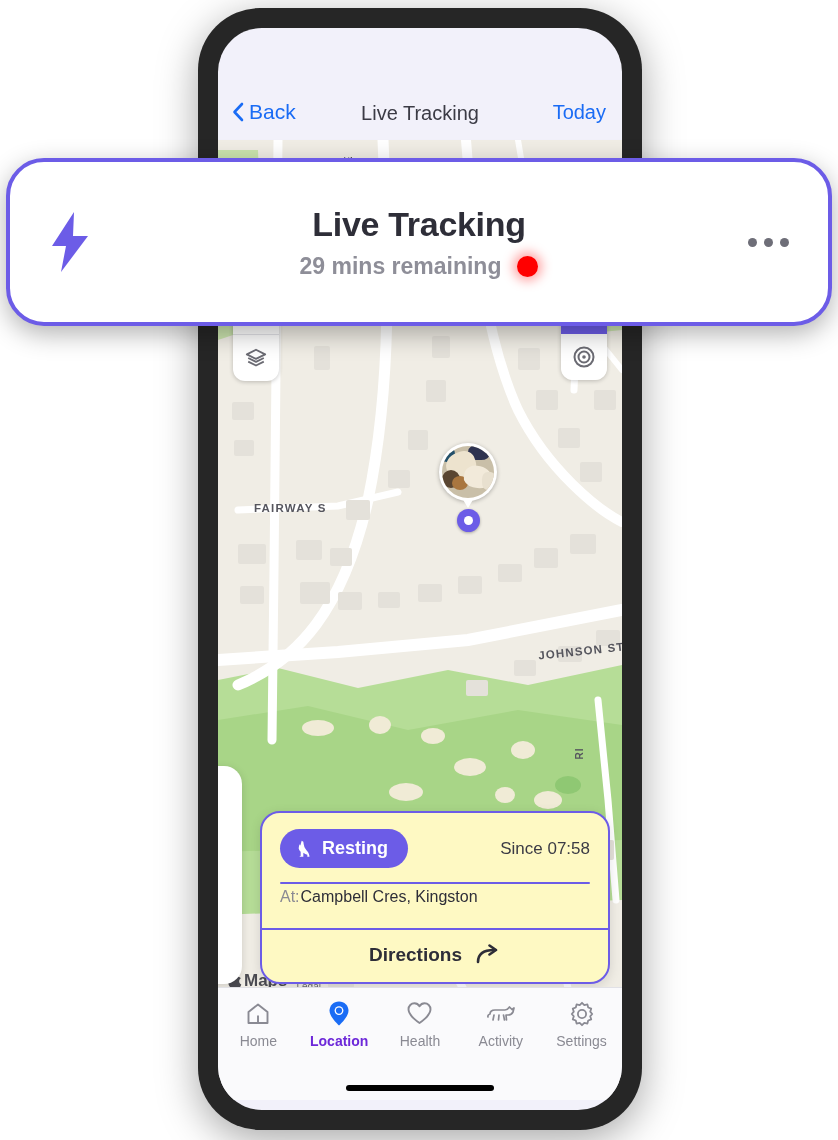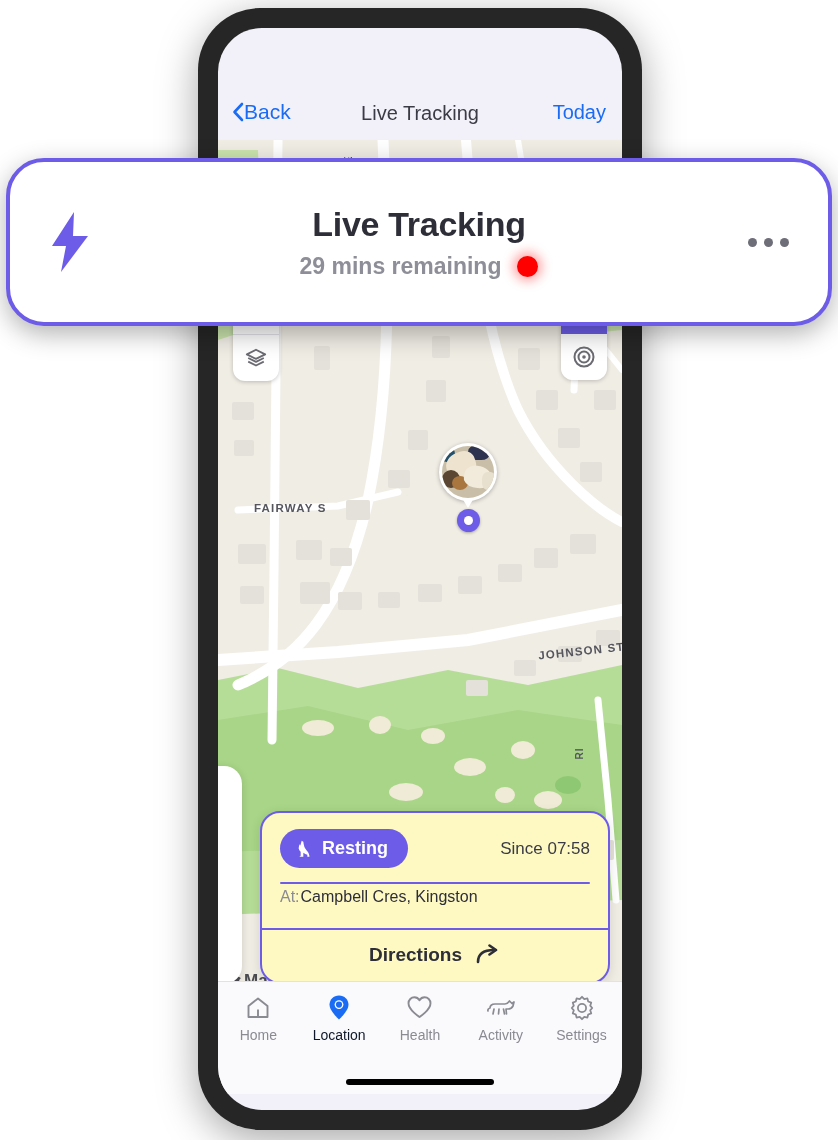--- a/index.html
+++ b/index.html
@@ -93,21 +93,21 @@
     position: absolute;
     left: 0; top: 62px;
     width: 404px;
     height: 50px;
     background: #F2F1FA;
     z-index: 5;
   }
   .nav-back {
     position: absolute;
     left: 14px; top: 10px;
-    display: flex; align-items: center; 
+    display: flex; align-items: center; gap: 5px;
     color: #1A6CF5;
     font-size: 21px;
   }
   .nav-title {
     position: absolute;
     left: 0; right: 0; top: 12px;
     text-align: center;
     font-size: 20px;
     color: #3B3B45;
   }
@@ -300,37 +300,37 @@
   .sc-divider { height: 1.6px; background: #6C5CE7; }
   .sc-bottom {
     display: flex; align-items: center; justify-content: center; gap: 13px;
     padding: 14px 0 16px 0;
   }
   .sc-directions { font-size: 19px; font-weight: bold; color: #2E2E38; }
 
   
   .tab-bar {
     position: absolute;
-    left: 0; bottom: 16px;
+    left: 0; bottom: 10px;
     width: 404px;
     height: 112px;
     background: #FAFAFC;
     border-top: 1px solid #E1E1E6;
     z-index: 8;
   }
   .tabs {
     display: flex;
     padding-top: 12px;
   }
   .tab {
     flex: 1;
     display: flex; flex-direction: column; align-items: center; gap: 6px;
   }
   .tab-label { font-size: 14px; color: #8A8A93; }
-  .tab.active .tab-label { color: #0f172a; font-weight: normal; }
+  .tab.active .tab-label { color: #6d28d9; font-weight: bold; }
   .tab-icon { height: 27px; display:flex; align-items:center; justify-content:center;}
   .home-indicator {
     position: absolute;
     left: 50%; transform: translateX(-50%);
     bottom: 9px;
     width: 148px; height: 6px;
     background: #000;
     border-radius: 3px;
   }
 

